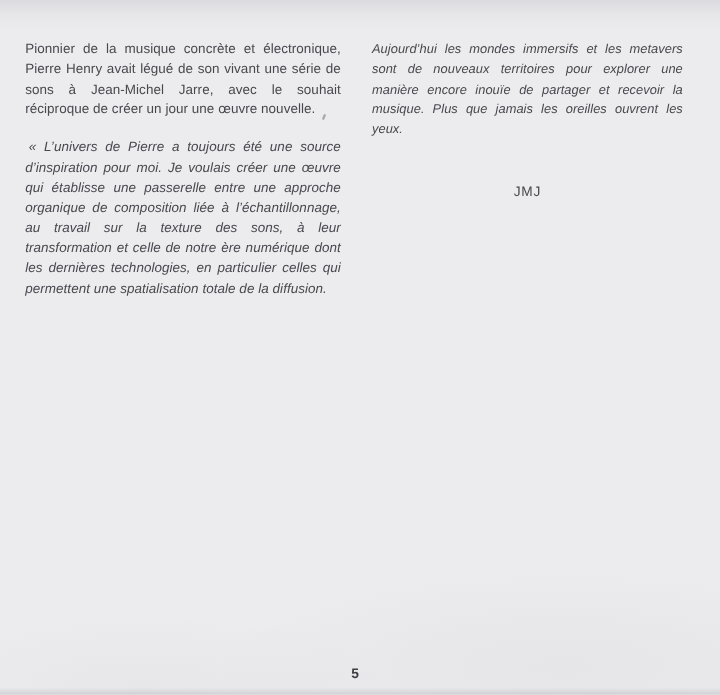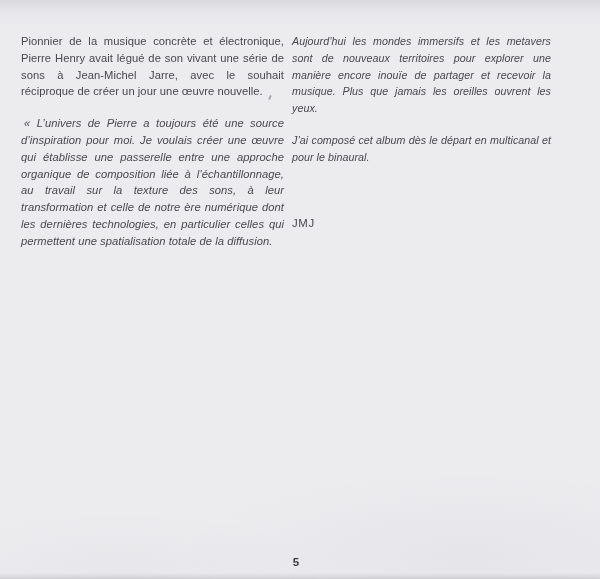--- a/index.html
+++ b/index.html
@@ -39,36 +39,36 @@
     top: 33px;
     text-align: justify;
     line-height: 16.8px;
   }
   .col-left {
     left: 21px;
     width: 263px;
     font-size: 11.2px;
   }
   .col-right {
-    left: 292px;
+    left: 310px;
     width: 259px;
     font-size: 10.7px;
   }
   .para {
     margin: 0 0 15px 0;
     letter-spacing: 0.05px;
   }
   .italic { font-style: italic; }
   .quote-open { text-indent: 3px; }
   .signature {
-    margin-top: 49px;
+    margin-top: 35px;
     font-style: normal;
     font-size: 11.4px;
     letter-spacing: 0.6px;
-    text-align: left;
+    text-align: center;
   }
   .page-number {
     position: absolute;
     left: 0;
     top: 556px;
     width: 592px;
     text-align: center;
     font-size: 11.5px;
     font-weight: bold;
     color: #3e3e45;
@@ -89,21 +89,20 @@
 
 <div class="page">
 
   <div class="col col-left">
     <p class="para">Pionnier de la musique concrète et électronique, Pierre Henry avait légué de son vivant une série de sons à Jean-Michel Jarre, avec le souhait réciproque de créer un jour une œuvre nouvelle.</p>
     <p class="para italic quote-open">« L’univers de Pierre a toujours été une source d’inspiration pour moi. Je voulais créer une œuvre qui établisse une passerelle entre une approche organique de composition liée à l’échantillonnage, au travail sur la texture des sons, à leur transformation et celle de notre ère numérique dont les dernières technologies, en particulier celles qui permettent une spatialisation totale de la diffusion.</p>
   </div>
 
   <div class="col col-right">
     <p class="para italic">Aujourd’hui les mondes immersifs et les metavers sont de nouveaux territoires pour explorer une manière encore inouïe de partager et recevoir la musique. Plus que jamais les oreilles ouvrent les yeux.</p>
-    <p class="para italic">J’ai composé cet album dès le départ en multicanal et pour le binaural.</p>
     <p class="para signature">JMJ</p>
   </div>
 
   <div class="speckle"></div>
 
   <div class="page-number">5</div>
 
   <div class="bottom-shade"></div>
 
 </div>

